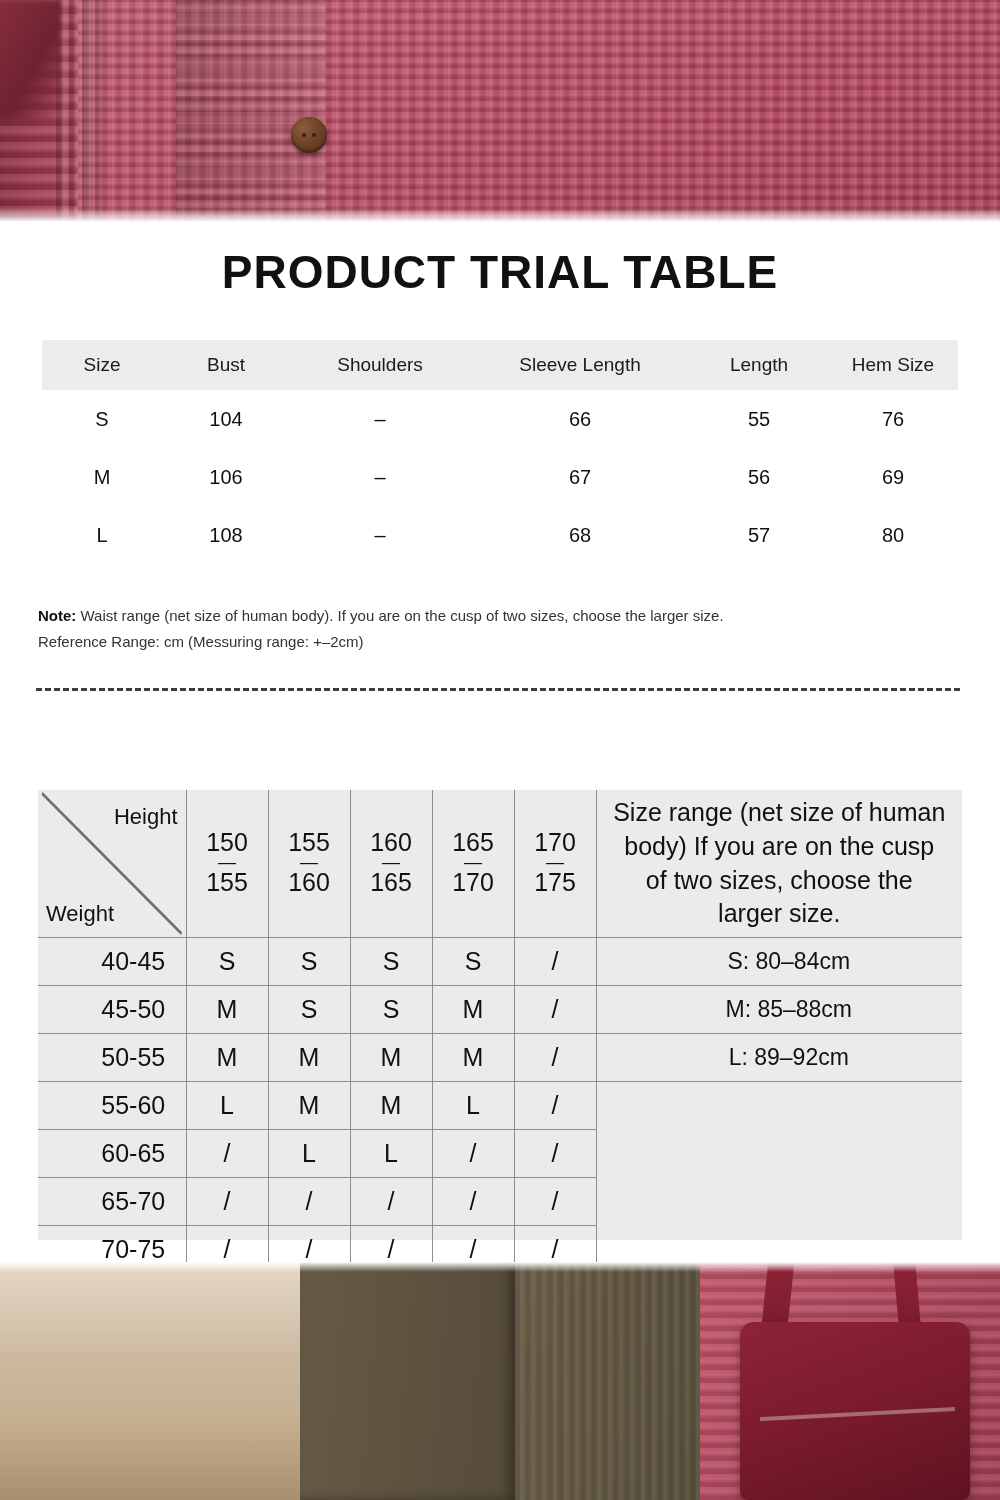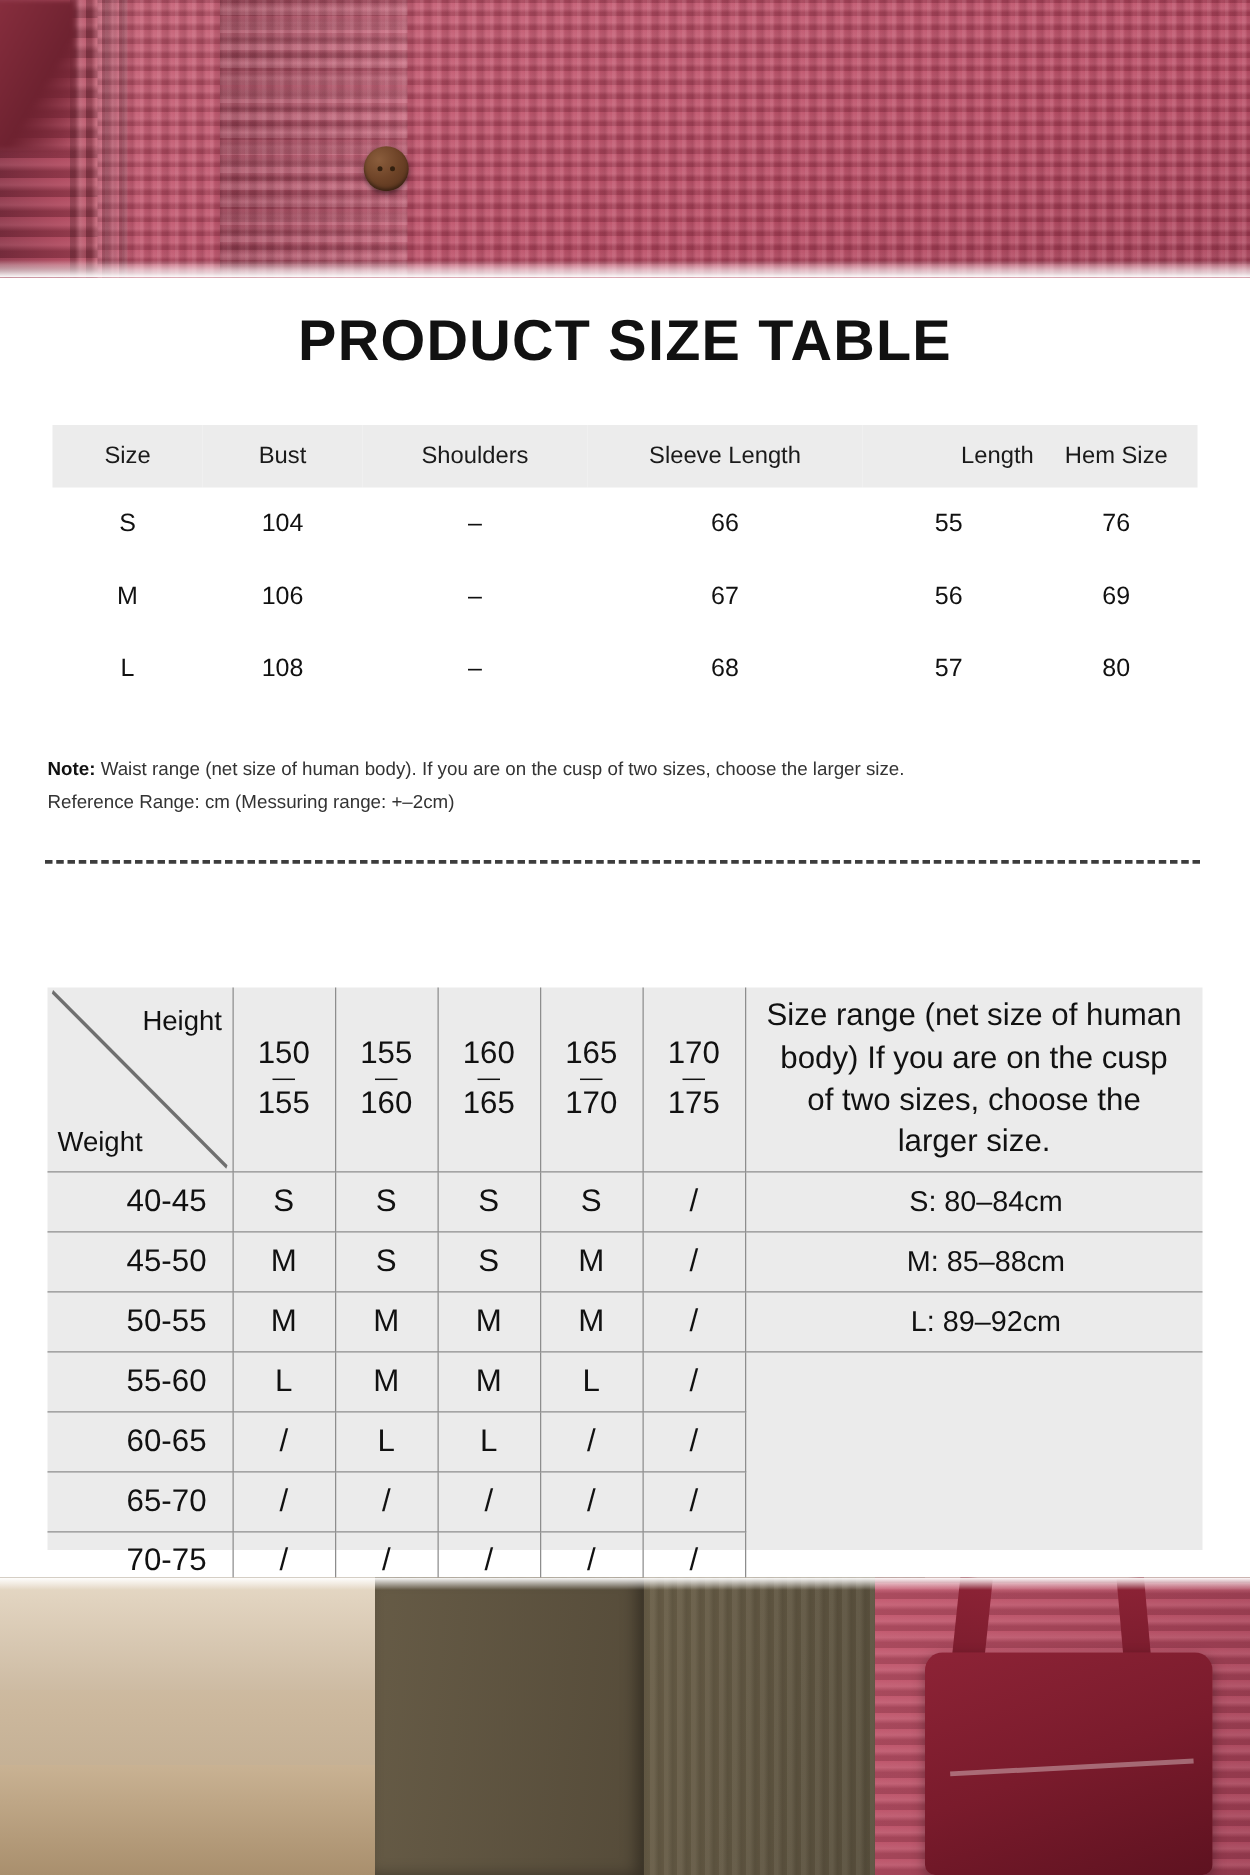--- a/index.html
+++ b/index.html
@@ -110,21 +110,21 @@
     height: 50px; text-align: center;
   }
   .size-table td {
     font-size: 20px; color: #111111;
     height: 58px; text-align: center;
   }
   .size-table .col-size  { width: 120px; }
   .size-table .col-bust  { width: 128px; }
   .size-table .col-sh    { width: 180px; }
   .size-table .col-sl    { width: 220px; margin-top: 44px; }
-  .size-table .col-len   { width: 138px; text-align: right; }
+  .size-table .col-len   { width: 138px; }
   .size-table .col-hem   { width: 130px; }
 
   
   .note {
     position: absolute; left: 38px; width: 930px;
     font-size: 15px; color: #333333; line-height: 1.55;
   }
   .note b { color: #111111; }
   .note-1 { top: 604px; }
   .note-2 { top: 630px; }
@@ -147,21 +147,21 @@
     border-collapse: collapse;
   }
   .trial-table td {
     text-align: center;
     font-size: 25px;
     color: #111111;
     border-right: 1px solid #8d8d8d;
     border-bottom: 1px solid #8d8d8d;
     height: 48px;
   }
-  .trial-table tr:last-child td { border-bottom: 6px solid #0c4a6e; }
+  .trial-table tr:last-child td { border-bottom: 1px solid #0c4a6e; }
   .trial-table td.wcell {
     width: 148px; font-size: 25px; border-right: 1px solid #8d8d8d; padding-left: 44px;
   }
   .trial-table td.vcell { width: 82px; }
   .trial-table td.info {
     border-right: none;
     text-align: center;
     font-size: 23px;
     padding-left: 20px;
   }
@@ -270,21 +270,21 @@
   <div class="photo-top">
     <div class="knit"></div>
     <div class="knit-placket"></div>
     <div class="knit-left"></div>
     <div class="knit-rib"></div>
     <div class="knit-hair"></div>
     <div class="button"></div>
     <div class="photo-top-fade"></div>
   </div>
 
-  <div class="title">PRODUCT SIZE TABLE</div>
+  <div class="title">PRODUCT TRIAL TABLE</div>
 
   <table class="size-table">
     <thead>
       <tr>
         <th class="col-size">Size</th>
         <th class="col-bust">Bust</th>
         <th class="col-sh">Shoulders</th>
         <th class="col-sl">Sleeve Length</th>
         <th class="col-len">Length</th>
         <th class="col-hem">Hem Size</th>

